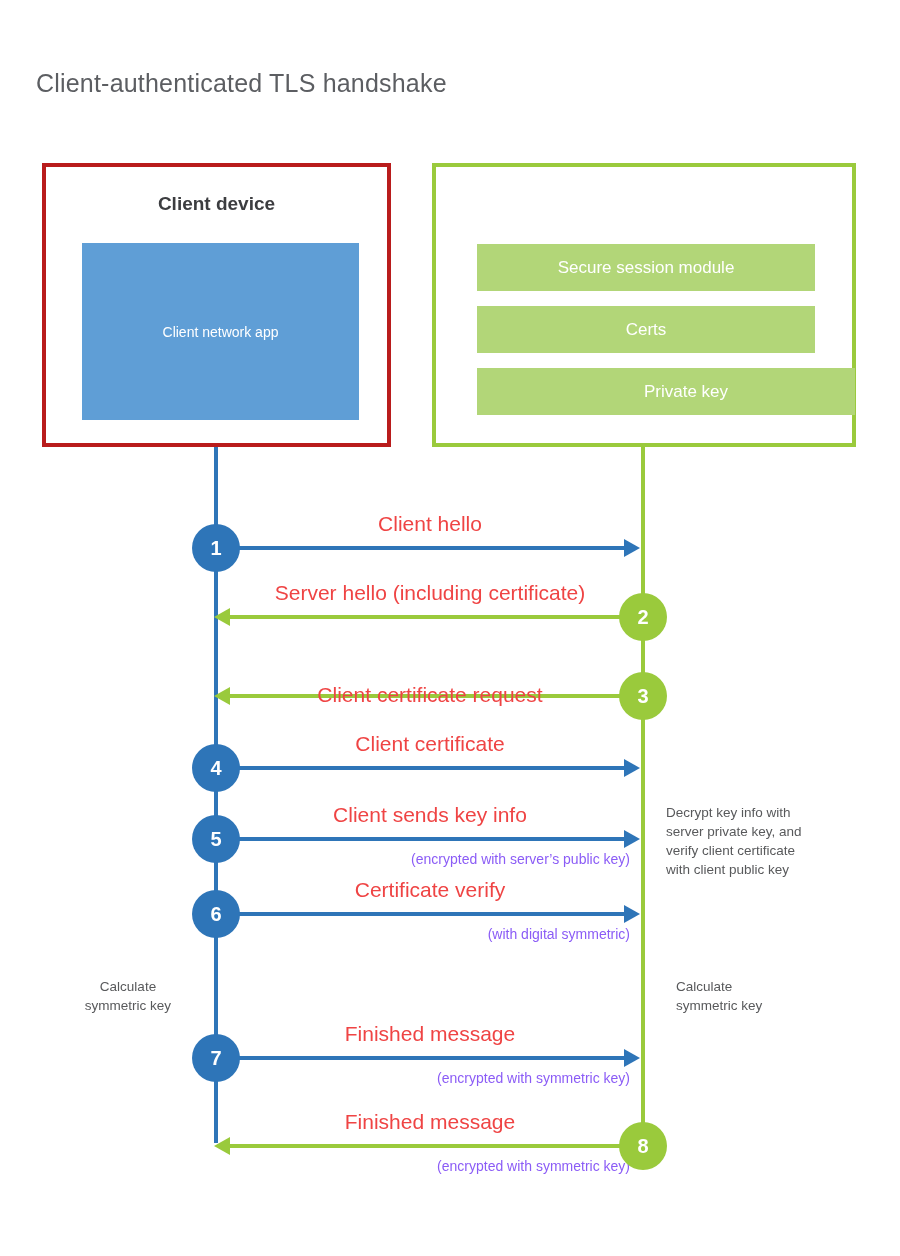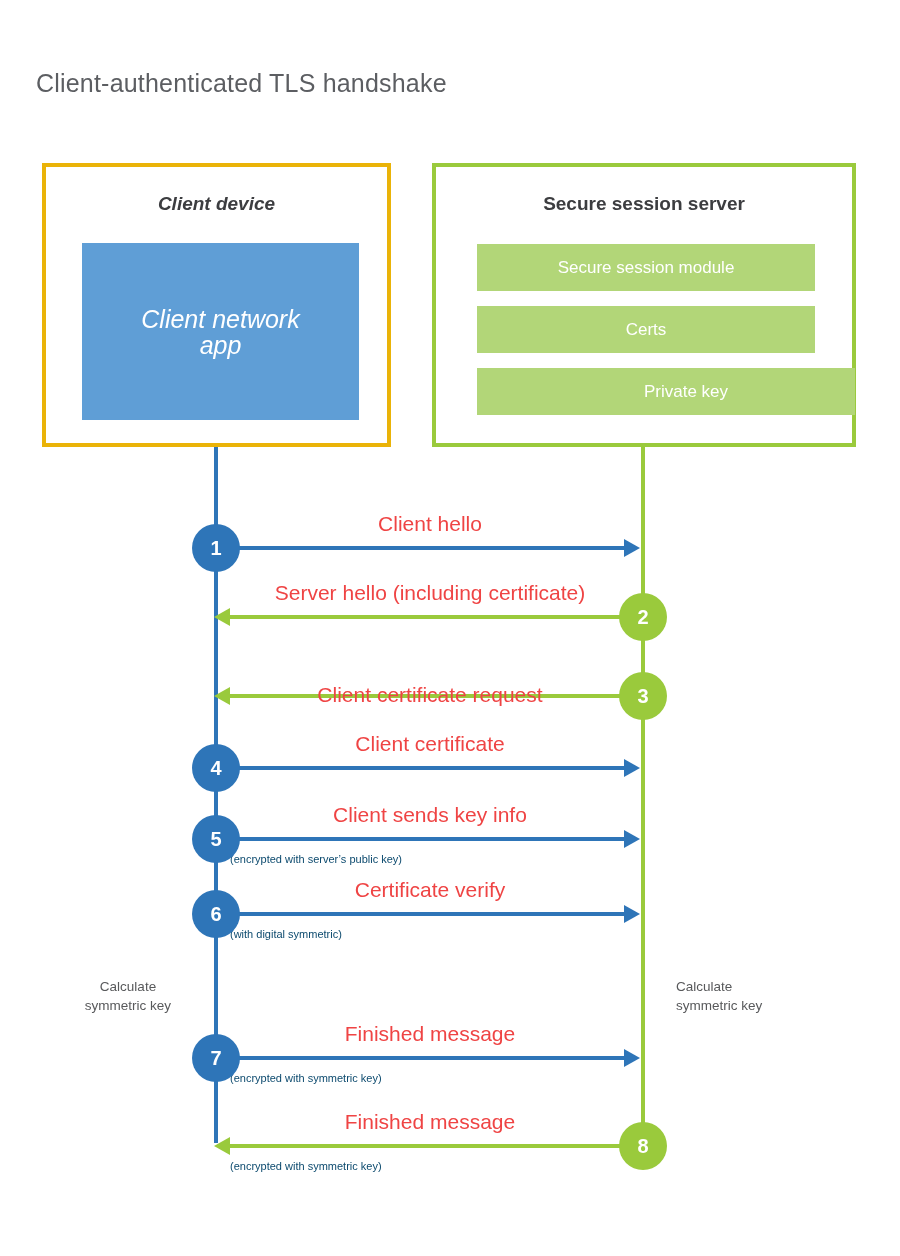--- a/index.html
+++ b/index.html
@@ -6,48 +6,48 @@
   #canvas{
     position:relative;width:900px;height:1256px;background:#ffffff;overflow:hidden;
     font-family:"Liberation Sans","DejaVu Sans",sans-serif;
     margin-top:41px;
   }
   .abs{position:absolute;}
   .page-title{
     left:36px;top:28px;font-size:25px;font-weight:300;color:#5c5e62;letter-spacing:.2px;
   }
   .entity-box{box-sizing:border-box;background:#fff;}
-  .client-box{left:42px;top:122px;width:349px;height:284px;border:4px solid #eab308;font-style:italic;}
+  .client-box{left:42px;top:122px;width:349px;height:284px;border:4px solid #b91c1c;}
   .server-box{left:432px;top:122px;width:424px;height:284px;border:4px solid #9aca3c;}
   .entity-title{
     left:0;top:26px;width:100%;text-align:center;font-size:19px;font-weight:700;color:#3c3d40;
   }
   .client-app{
     left:36px;top:76px;width:277px;height:177px;background:#5f9ed6;color:#fff;
     display:flex;align-items:center;justify-content:center;text-align:center;
-    font-size:25px;line-height:26px;padding:0 40px;box-sizing:border-box;
+    font-size:14px;line-height:26px;padding:0 40px;box-sizing:border-box;
   }
   .module-bar{
     left:41px;width:338px;height:47px;background:#b2d678;color:#fff;
     display:flex;align-items:center;justify-content:center;font-size:17px;
   }
   .lifeline{width:4px;}
   .lifeline-client{left:214px;top:406px;height:696px;background:#2e75b8;}
   .lifeline-server{left:641px;top:406px;height:722px;background:#9aca3c;}
   .step-line{height:4px;}
   .arrowhead{width:0;height:0;border-top:9px solid transparent;border-bottom:9px solid transparent;}
   .step-circle{
     width:48px;height:48px;border-radius:50%;color:#fff;font-size:20px;font-weight:700;
     display:flex;align-items:center;justify-content:center;z-index:3;
   }
   .step-label{
     left:230px;width:400px;text-align:center;font-size:21px;color:#ef4444;line-height:26px;
   }
   .step-sub{
-    left:230px;width:400px;text-align:left;font-size:11px;color:#0c4a6e;line-height:20px;
+    left:230px;width:400px;text-align:right;font-size:14px;color:#8b5cf6;line-height:20px;
   }
   .side-note{
     font-size:13.5px;line-height:19px;color:#58595b;white-space:pre-line;
   }
   .calc-client{left:58px;top:936px;width:140px;text-align:center;}
   .calc-server{left:676px;top:936px;width:160px;text-align:left;}
   .decrypt-note{left:666px;top:762px;width:180px;text-align:left;}
 </style>
 </head>
 <body>
@@ -57,39 +57,42 @@
   <div class="abs page-title">Client-authenticated TLS handshake</div>
 
   <div class="abs entity-box client-box">
     <div class="abs entity-title">Client device</div>
     <div class="abs client-app">
       <span>Client network app</span>
     </div>
   </div>
 
   <div class="abs entity-box server-box">
-    <div class="abs entity-title">Secure session server</div>
     <div class="abs module-bar" style="top:139px;">
       <span>Certs</span>
     </div>
     <div class="abs module-bar" style="top:77px;">
       <span>Secure session module</span>
     </div>
     <div class="abs module-bar" style="top:201px;padding-left:40px;">
       <span>Private key</span>
     </div>
   </div>
 
   <div class="abs lifeline lifeline-client"></div>
   <div class="abs lifeline lifeline-server"></div>
 
   <div class="abs side-note calc-client">Calculate
 symmetric key</div>
   <div class="abs side-note calc-server">Calculate
 symmetric key</div>
+  <div class="abs side-note decrypt-note">Decrypt key info with
+server private key, and
+verify client certificate
+with client public key</div>
 
   <div id="steps-layer">
       <div class="abs step-line" style="top: 505px; background: rgb(46, 117, 184); left: 216px; width: 408px;"></div>
       <div class="abs arrowhead" style="top: 498px; left: 624px; border-left: 16px solid rgb(46, 117, 184);"></div>
       <div class="abs step-circle" style="top: 483px; left: 192px; background: rgb(46, 117, 184);">
         <span>1</span>
       </div>
       <div class="abs step-label" style="top: 470px;">Client hello</div>
       <div class="abs step-line" style="top: 574px; background: rgb(154, 202, 60); left: 230px; width: 413px;"></div>
       <div class="abs arrowhead" style="top: 567px; left: 214px; border-right: 16px solid rgb(154, 202, 60);"></div>

